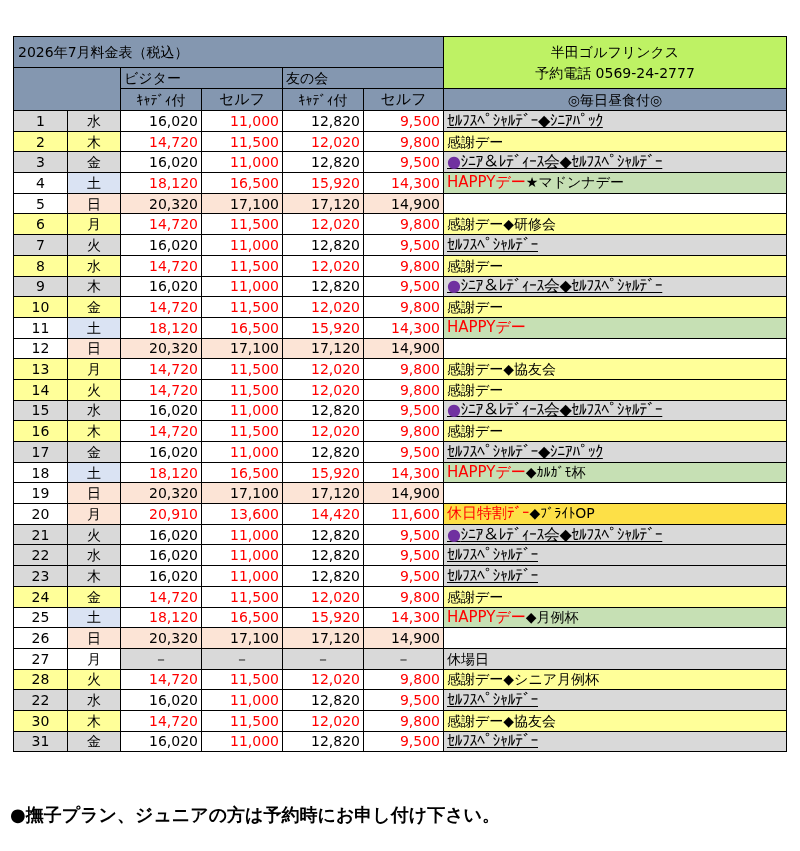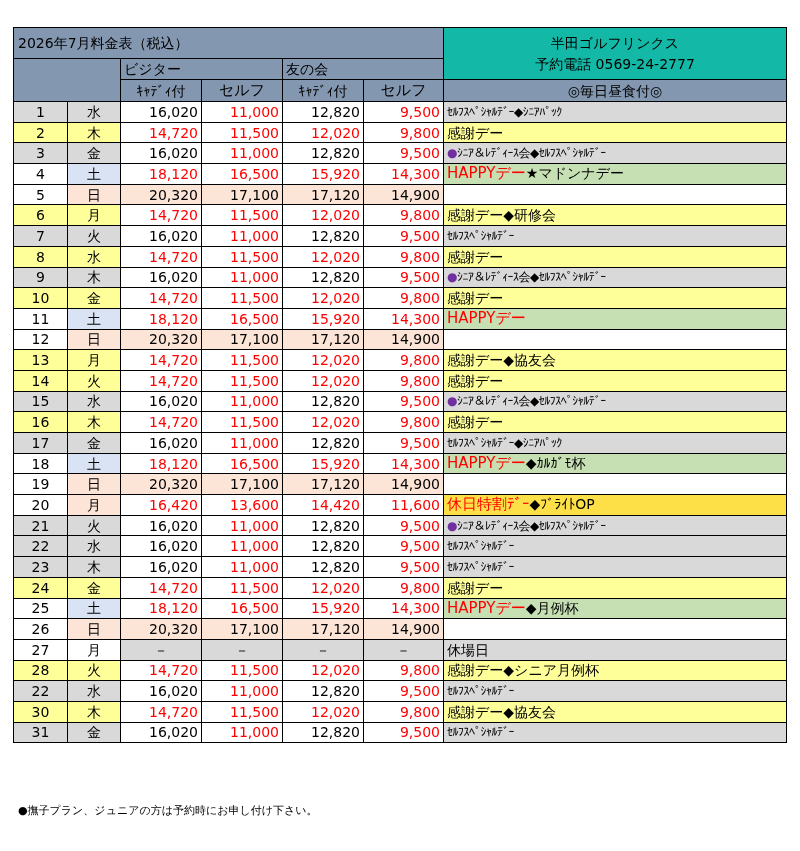--- a/index.html
+++ b/index.html
@@ -1,42 +1,42 @@
 <!DOCTYPE html>
 <html><head>
 <meta charset="utf-8">
 <style>
   html, body { margin:0; padding:0; background:#ffffff; }
   body { width:800px; height:851px; position:relative; overflow:hidden;
          font-family:"DejaVu Sans","Liberation Sans",sans-serif; color:#000; }
-  table.sheet { position:absolute; left:13px; top:27px; border-collapse:collapse; table-layout:fixed; }
+  table.sheet { position:absolute; left:13px; top:36px; border-collapse:collapse; table-layout:fixed; }
   table.sheet td { border:1px solid #000; padding:0 3px; height:20.7px; box-sizing:border-box;
                    font-size:14px; white-space:nowrap; overflow:hidden; line-height:1; }
   col.c-date { width:54px; } col.c-day { width:53px; }
   col.c-p { width:81px; } col.c-p4 { width:80px; } col.c-note { width:343px; }
   .title-cell { background:#8497b0; font-size:18px; height:31px !important; padding-left:4px !important; }
-  .info-cell { background:#14b8a6; text-align:center; font-size:14px; line-height:1.5 !important; }
+  .info-cell { background:#bef264; text-align:center; font-size:14px; line-height:1.5 !important; }
   .hdr { background:#8497b0; font-size:15px; height:21px !important; }
   .hdr-sm { background:#8497b0; text-align:center; font-size:13px; height:22px !important; }
   .daily-cell { background:#8497b0; text-align:center; font-size:14px; }
   .num { text-align:right; font-size:15px; }
   .ctr { text-align:center; font-size:15px; }
   .red { color:#ff0000; }
   .bold { font-weight:normal; }
   .bg-gray { background:#d9d9d9; }
   .bg-yellow { background:#ffff99; }
   .bg-blue { background:#dae3f3; }
   .bg-peach { background:#fce4d6; }
   .bg-green { background:#c6e0b4; }
   .bg-pink { background:#fde047; }
   .bg-white { background:#ffffff; }
   .note { font-size:14px; }
-  .note.small { font-size:12px; letter-spacing:-0.5px; }
+  .note.small { font-size:16px; letter-spacing:-0.5px;text-decoration:underline; }
   .purple-dot { color:#7030a0; }
-  .footer { position:absolute; left:18px; top:803px; font-size:11px; }
+  .footer { position:absolute; left:10px; top:803px; font-size:18px;font-weight:bold; }
 </style>
 </head>
 <body>
 
 <table class="sheet">
   <colgroup>
     <col class="c-date">
       <col class="c-day">
       <col class="c-p">
       <col class="c-p">
@@ -232,21 +232,21 @@
         <td class="ctr bg-peach">日</td>
         <td class="num bold bg-peach">20,320</td>
         <td class="num bold bg-peach">17,100</td>
         <td class="num bold bg-peach">17,120</td>
         <td class="num bold bg-peach">14,900</td>
         <td class="note bg-white"></td>
       </tr>
       <tr>
         <td class="ctr bg-white">20</td>
         <td class="ctr bg-peach">月</td>
-        <td class="num red bold">16,420</td>
+        <td class="num red bold">20,910</td>
         <td class="num red bold">13,600</td>
         <td class="num red bold">14,420</td>
         <td class="num red bold">11,600</td>
         <td class="note bg-pink"><span class="red bold" style="font-size: 15px;">休日特割ﾃﾞｰ</span><span class="bold">◆ﾌﾞﾗｲﾄOP</span></td>
       </tr>
       <tr>
         <td class="ctr bg-gray">21</td>
         <td class="ctr bg-gray">火</td>
         <td class="num">16,020</td>
         <td class="num red">11,000</td>

